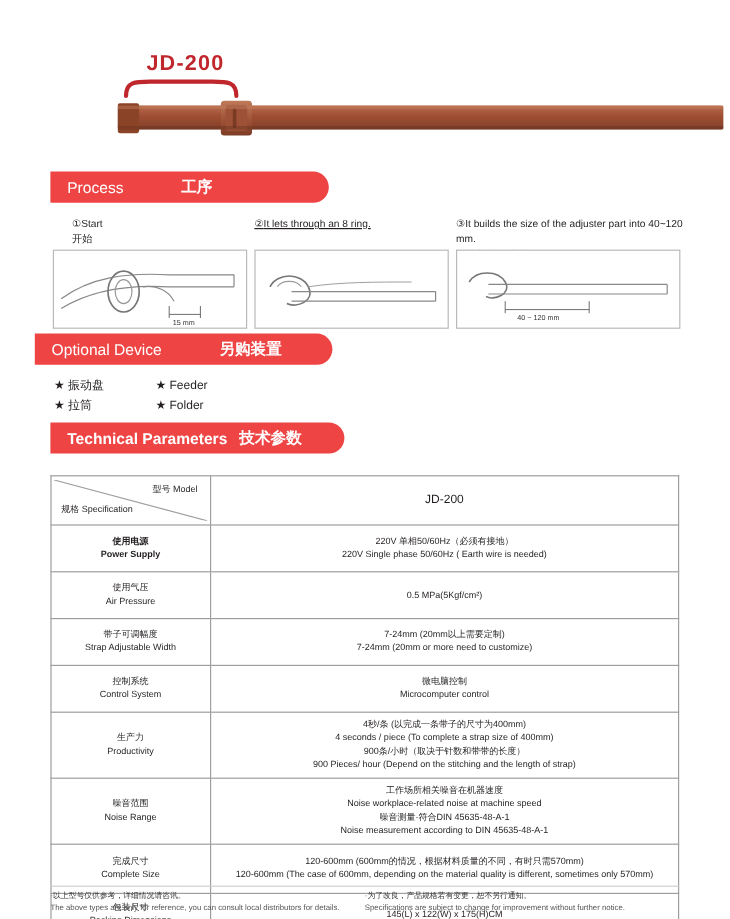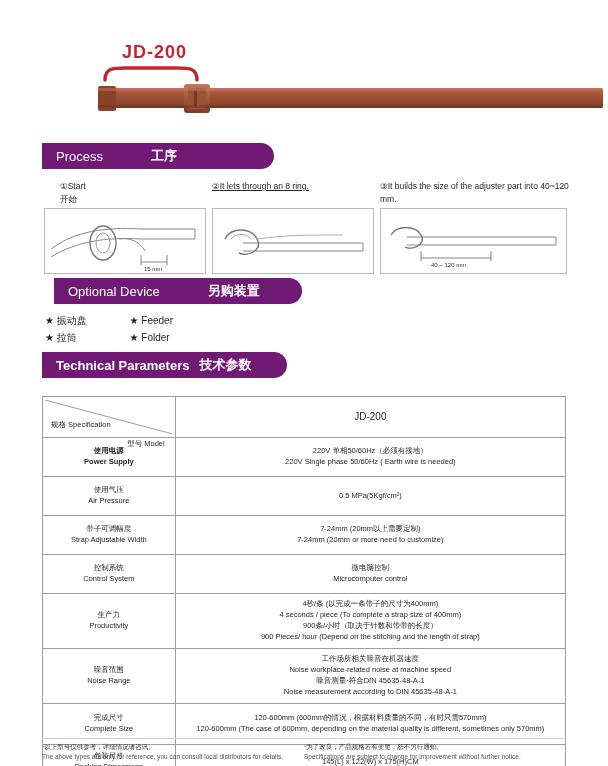--- a/index.html
+++ b/index.html
@@ -21,21 +21,21 @@
   .brace{
     position:absolute;left:103px;top:64px;width:96px;height:18px;
   }
 
   
   .belt-wrap{position:absolute;left:98px;top:80px;width:505px;height:45px;}
 
   
   .bar{
     position:absolute;height:26px;
-    background:#701a75;
+    background:#ef4444;
     color:#ffffff;
     display:flex;align-items:center;
     border-radius:0 13px 13px 0;
   }
   .bar .en{font-size:13px;padding-left:14px;}
   .bar .cn{font-size:13px;font-weight:bold;padding-left:48px;}
 
   
   .step{position:absolute;font-size:8.5px;line-height:1.5;color:#231f20;}
   .step .l2{display:block;}
@@ -59,21 +59,21 @@
     line-height:1.45;
   }
   table.tech td.label{width:130px;}
   table.tech td.value{width:394px;}
   .lbl-cn{display:block;font-size:7.5px;}
   .lbl-en{display:block;font-size:7.5px;}
   .model-cell{position:relative;height:34px;}
   .model-cell .diag{
     position:absolute;left:0;top:0;width:100%;height:100%;
   }
-  .model-cell .tr-txt{position:absolute;right:8px;top:3px;font-size:7.5px;margin-top:36px;}
+  .model-cell .tr-txt{position:absolute;right:8px;top:3px;font-size:7.5px;}
   .model-cell .bl-txt{position:absolute;left:6px;bottom:3px;font-size:7.5px;}
   .model-val{font-size:10px;}
 
   
   .footer{
     position:absolute;left:42px;top:742px;width:524px;
     font-size:6.5px;color:#333;line-height:1.5;
   }
   .footer .col{position:absolute;top:0;}
   .footer .c1{left:0;width:260px;}
@@ -169,21 +169,21 @@
       <path d="M26 36 L175 36" stroke="#888" stroke-width="1"></path>
       <path d="M26 28 L175 28" stroke="#888" stroke-width="1"></path>
       <path d="M175 28 L175 36" stroke="#888" stroke-width="1"></path>
       <line x1="40" y1="42" x2="40" y2="52" stroke="#666" stroke-width="0.8"></line>
       <line x1="110" y1="42" x2="110" y2="52" stroke="#666" stroke-width="0.8"></line>
       <line x1="40" y1="49" x2="110" y2="49" stroke="#666" stroke-width="0.8"></line>
       <text x="50" y="58" font-size="6" fill="#333" font-family="Liberation Sans, sans-serif">40 ~ 120 mm</text>
     </svg>
   </div>
 
-  <div class="bar" style="left:54px;top:278px;width:248px;">
+  <div class="bar" style="left:29px;top:278px;width:248px;">
     <span class="en">Optional Device</span>
     <span class="cn">另购装置</span>
   </div>
 
   <div class="opt-row" style="left:45px;top:314px;">
     <span class="star">★</span>
     <span class="opt-item" style="display:inline-block;width:70px;">振动盘</span>
     <span class="star">★</span>
     <span class="opt-item">Feeder</span>
   </div>

